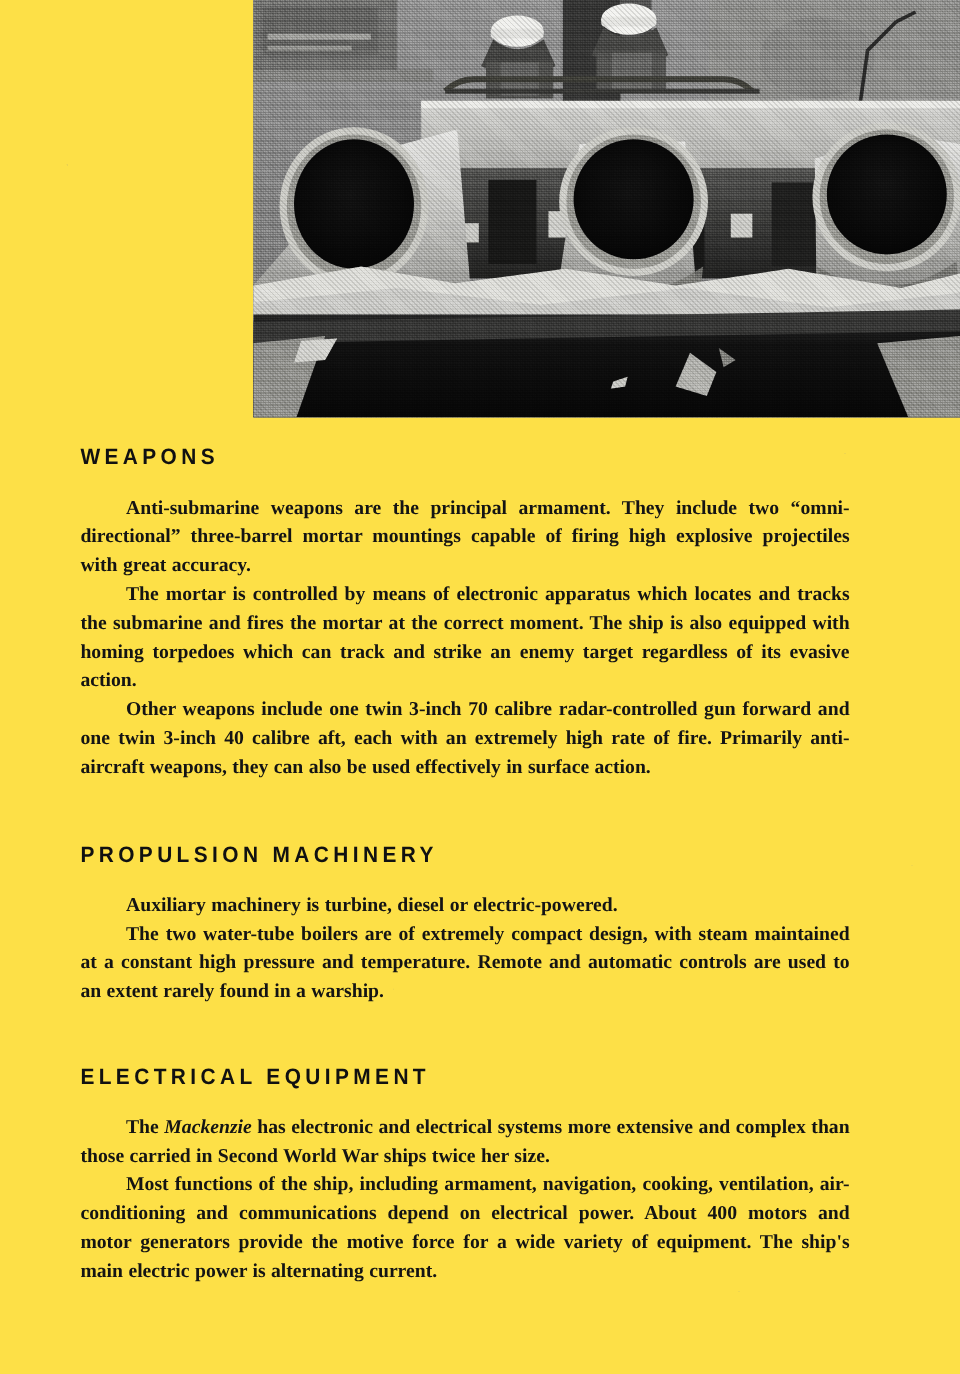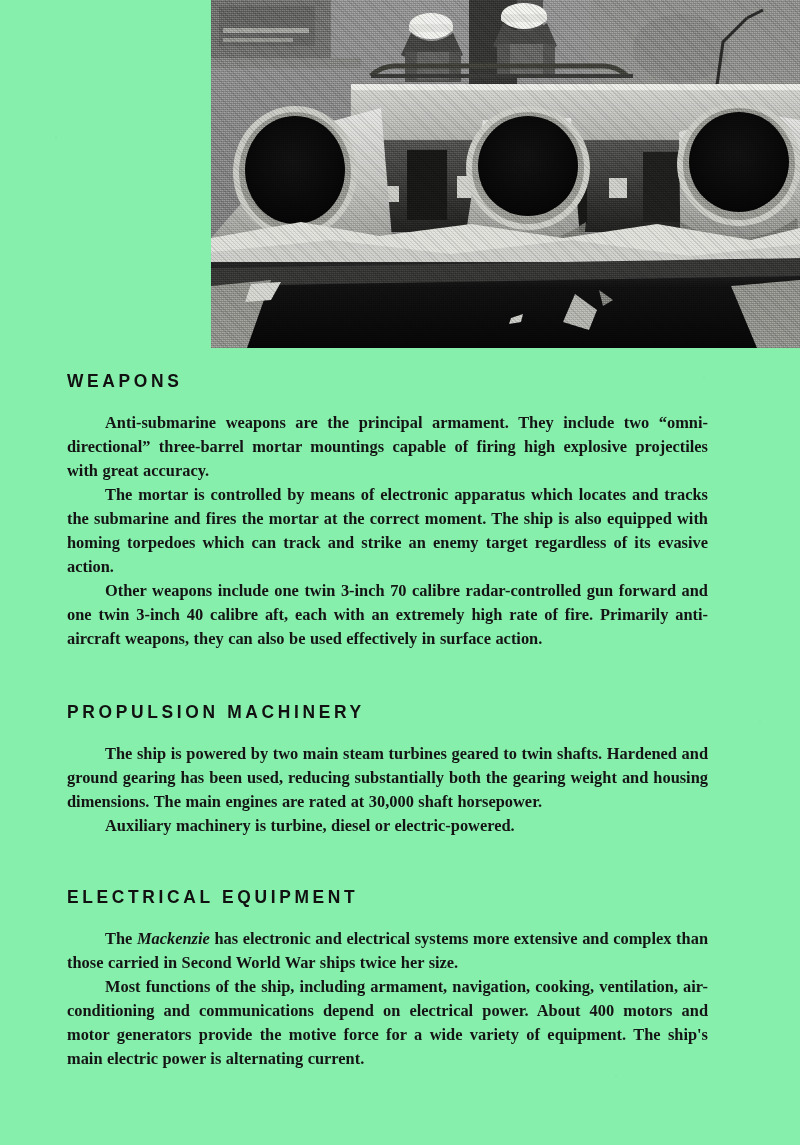--- a/index.html
+++ b/index.html
@@ -13,21 +13,21 @@
     position: relative;
     overflow: hidden;
     font-family: "Liberation Serif", serif;
     color: #111111;
   }
 
   
   #page {
     position: absolute;
     inset: 0;
-    background: #86efac;
+    background: #fde047;
   }
   
   #speckle {
     position: absolute;
     inset: 0;
     pointer-events: none;
     opacity: .5;
     background-image:
       radial-gradient(circle at 7% 12%, rgba(130,130,130,.30) 0 .6px, transparent .7px),
       radial-gradient(circle at 23% 47%, rgba(140,140,140,.26) 0 .6px, transparent .7px),
@@ -252,22 +252,22 @@
       <div class="body-block">
         <p class="para">Anti-submarine weapons are the principal armament. They include two “omni-directional” three-barrel mortar mountings capable of firing high explosive projectiles with great accuracy.</p>
         <p class="para">The mortar is controlled by means of electronic apparatus which locates and tracks the submarine and fires the mortar at the correct moment. The ship is also equipped with homing torpedoes which can track and strike an enemy target regardless of its evasive action.</p>
         <p class="para">Other weapons include one twin 3-inch 70 calibre radar-controlled gun forward and one twin 3-inch 40 calibre aft, each with an extremely high rate of fire. Primarily anti-aircraft weapons, they can also be used effectively in surface action.</p>
       </div>
     </section>
 
     <section class="sect propulsion">
       <h2 class="section-heading">PROPULSION MACHINERY</h2>
       <div class="body-block">
-        <p class="para">The ship is powered by two main steam turbines geared to twin shafts. Hardened and ground gearing has been used, reducing substantially both the gearing weight and housing dimensions. The main engines are rated at 30,000 shaft horsepower.</p>
         <p class="para">Auxiliary machinery is turbine, diesel or electric-powered.</p>
+        <p class="para">The two water-tube boilers are of extremely compact design, with steam maintained at a constant high pressure and temperature. Remote and automatic controls are used to an extent rarely found in a warship.</p>
       </div>
     </section>
 
     <section class="sect electrical">
       <h2 class="section-heading">ELECTRICAL EQUIPMENT</h2>
       <div class="body-block">
         <p class="para">
           <span>The </span><em class="ital">Mackenzie</em><span> has electronic and electrical systems more extensive and complex than those carried in Second World War ships twice her size.</span>
         </p>
         <p class="para">Most functions of the ship, including armament, navigation, cooking, ventilation, air-conditioning and communications depend on electrical power. About 400 motors and motor generators provide the motive force for a wide variety of equipment. The ship's main electric power is alternating current.</p>

